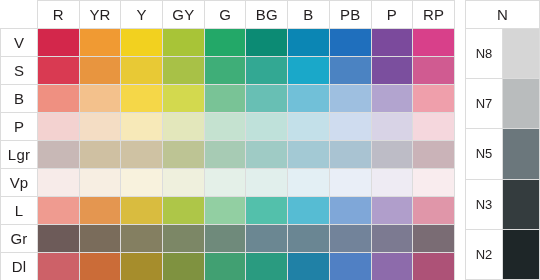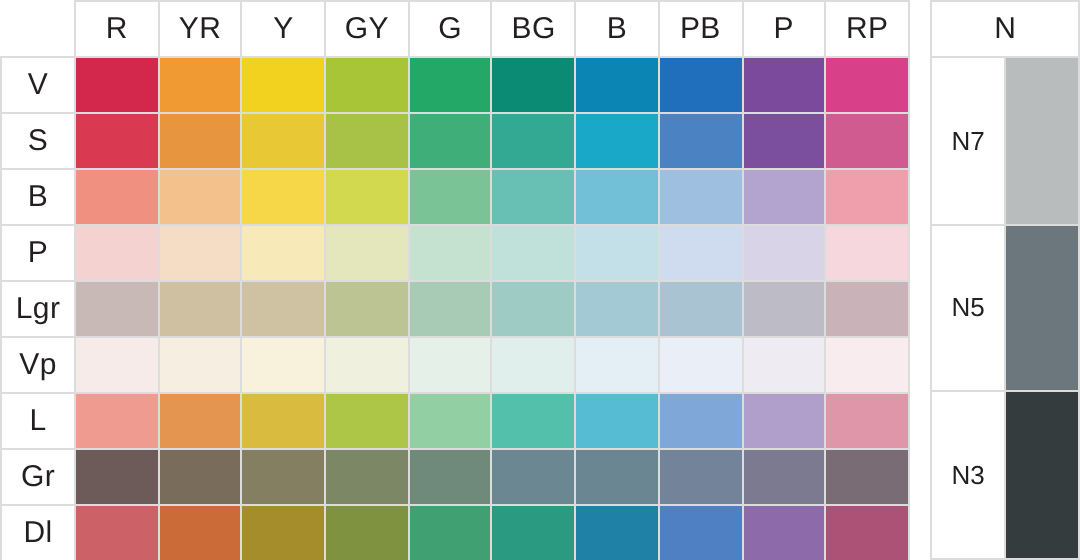--- a/index.html
+++ b/index.html
@@ -447,33 +447,45 @@
   <div class="table-gap"></div>
 
   <table class="n-table">
     <thead>
       <tr>
         <th class="n-head" colspan="2">N</th>
       </tr>
     </thead>
     <tbody id="n-body">
         <tr>
+          <td class="n-label">N8</td>
+          <td class="n-swatch-cell">
+            <span class="n-swatch" style="background: rgb(214, 214, 214);"></span>
+          </td>
+        </tr>
+        <tr>
           <td class="n-label">N7</td>
           <td class="n-swatch-cell">
             <span class="n-swatch" style="background: rgb(185, 188, 189);"></span>
           </td>
         </tr>
         <tr>
           <td class="n-label">N5</td>
           <td class="n-swatch-cell">
             <span class="n-swatch" style="background: rgb(107, 119, 124);"></span>
           </td>
         </tr>
         <tr>
           <td class="n-label">N3</td>
           <td class="n-swatch-cell">
             <span class="n-swatch" style="background: rgb(52, 60, 62);"></span>
           </td>
         </tr>
+        <tr>
+          <td class="n-label">N2</td>
+          <td class="n-swatch-cell">
+            <span class="n-swatch" style="background: rgb(30, 38, 40);"></span>
+          </td>
+        </tr>
       </tbody>
   </table>
 
 </div>
 
 </body></html>

